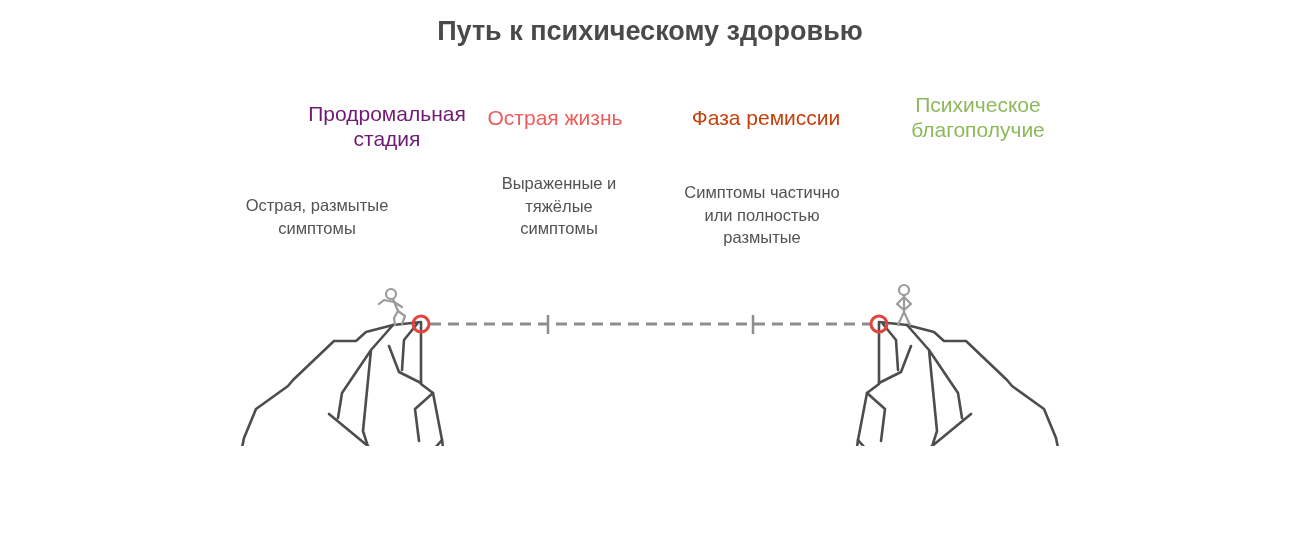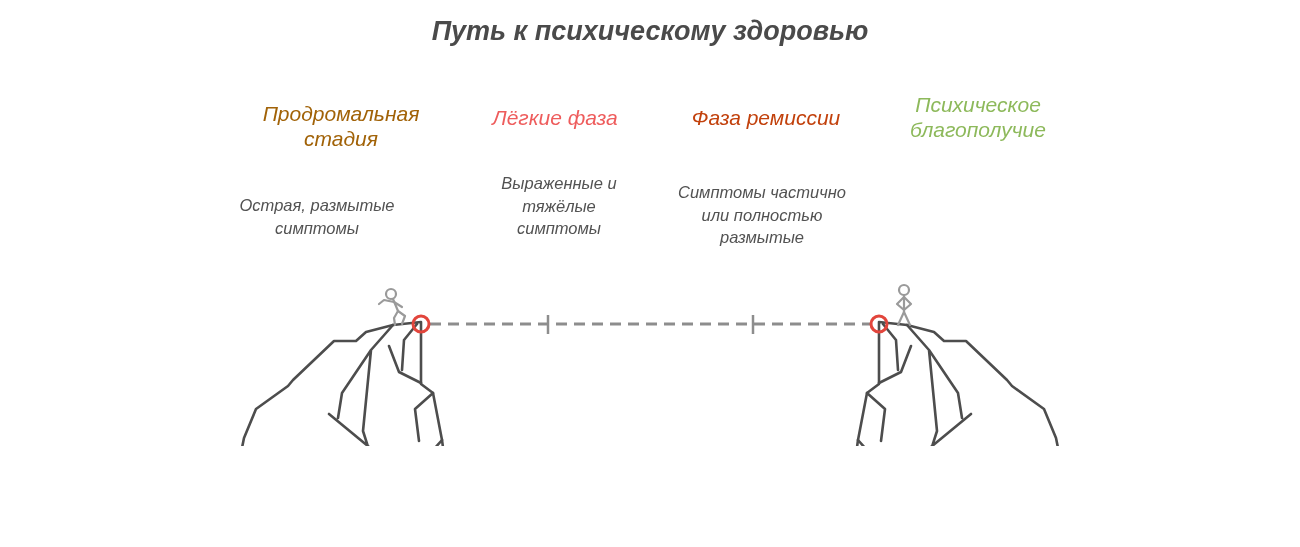--- a/index.html
+++ b/index.html
@@ -1,18 +1,18 @@
 <!DOCTYPE html>
 <html><head>
 <meta charset="utf-8">
 <style>
   html,body{margin:0;padding:0;background:#fff;}
   .canvas{
     position:relative;width:1300px;height:446px;background:#ffffff;
-    font-family:"Liberation Sans",sans-serif;overflow:hidden;font-style:italic;
+    font-family:"Liberation Sans",sans-serif;overflow:hidden;
   }
   .title{
     position:absolute;left:650px;top:16px;transform:translateX(-50%);
     font-size:27px;font-weight:bold;color:#4a4a4a;white-space:nowrap;
   }
   .stage-title{
     position:absolute;transform:translateX(-50%);text-align:center;
     font-size:21px;line-height:25px;white-space:pre-line;
   }
   .stage-desc{
@@ -25,23 +25,23 @@
   .d3{left:762px;top:181px}.d4{left:983px;top:183px}
   .scene{position:absolute;left:0;top:0;}
 </style>
 </head>
 <body>
 
 <div class="canvas">
 
   <div class="title">Путь к психическому здоровью</div>
 
-  <div class="stage-title h1" style="color: #a16207;">Продромальная
+  <div class="stage-title h1" style="color: #701a75; margin-left: 46px;">Продромальная
 стадия</div>
-  <div class="stage-title h2" style="color: rgb(238, 92, 92);">Лёгкие фаза</div>
+  <div class="stage-title h2" style="color: rgb(238, 92, 92);">Острая жизнь</div>
   <div class="stage-title h3" style="color: #c2410c;">Фаза ремиссии</div>
   <div class="stage-title h4" style="color: rgb(141, 185, 91);">Психическое
 благополучие</div>
 
   <div class="stage-desc d1">Острая, размытые
 симптомы</div>
   <div class="stage-desc d2">Выраженные и
 тяжёлые
 симптомы</div>
   <div class="stage-desc d3">Симптомы частично

